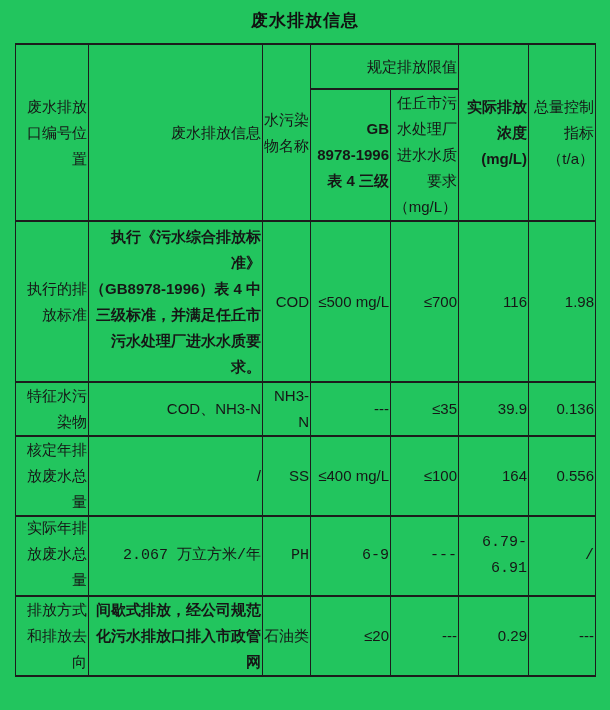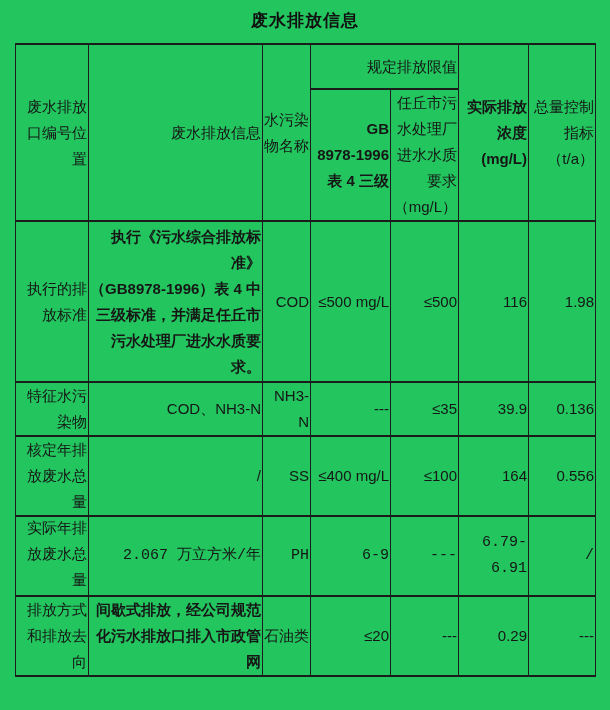--- a/index.html
+++ b/index.html
@@ -110,21 +110,21 @@
     <tr class="r-exec">
       <td class="prewrap">执行的排
 放标准</td>
       <td class="prewrap desc-left desc-exec">执行《污水综合排放标准》
 （GB8978-1996）表 4 中
 三级标准，并满足任丘市
 污水处理厂进水水质要
 求。</td>
       <td>COD</td>
       <td>≤500 mg/L</td>
-      <td>≤500</td>
+      <td>≤700</td>
       <td>116</td>
       <td>1.98</td>
     </tr>
 
     <tr class="r-char">
       <td class="prewrap">特征水污
 染物</td>
       <td>COD、NH3-N</td>
       <td>NH3-N</td>
       <td>---</td>

